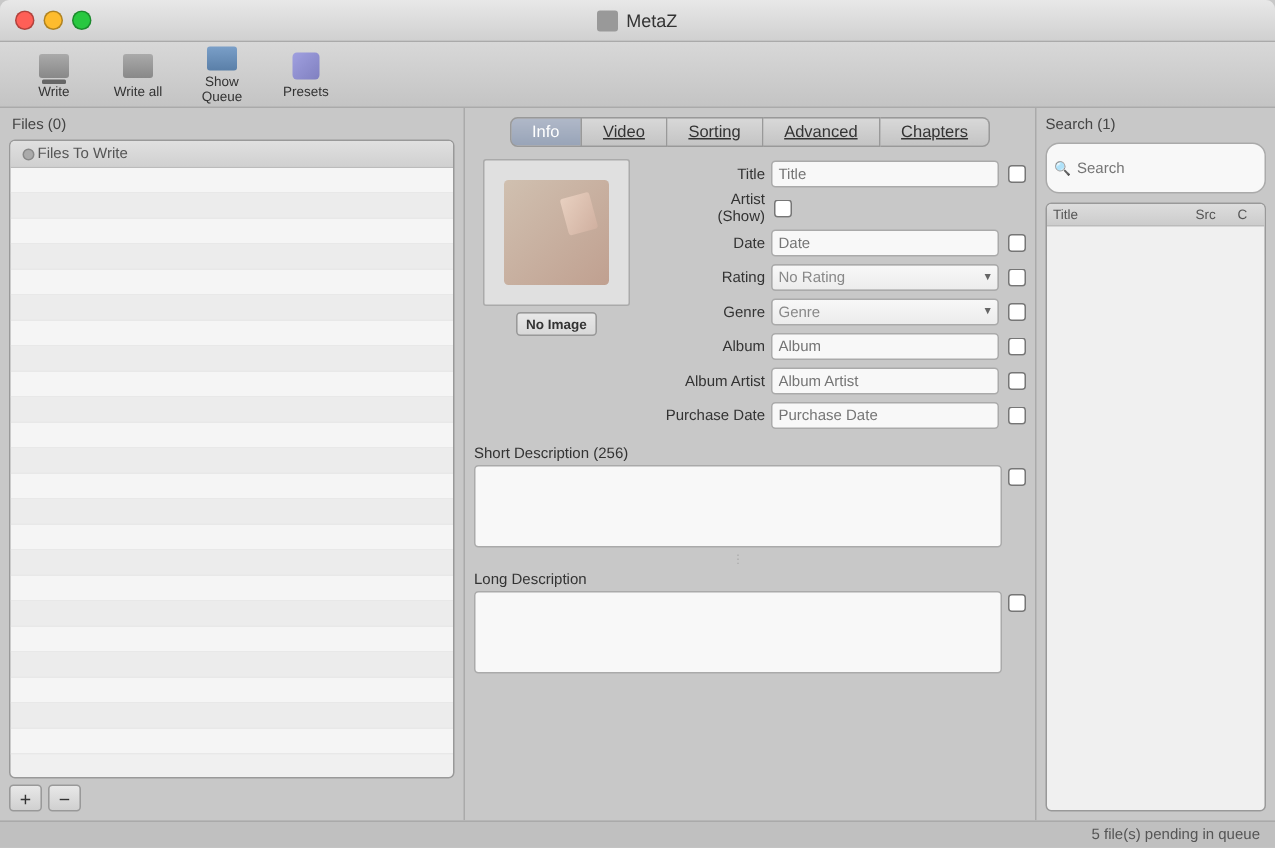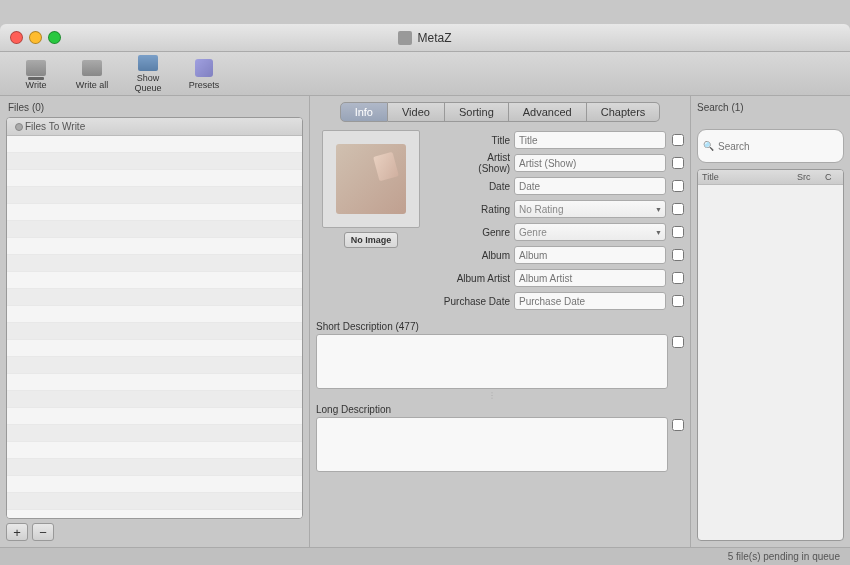--- a/index.html
+++ b/index.html
@@ -18,21 +18,20 @@
     
     .titlebar {
       background: linear-gradient(to bottom, #e8e8e8, #d0d0d0);
       height: 28px;
       display: flex;
       align-items: center;
       justify-content: center;
       border-bottom: 1px solid #aaa;
       position: relative;
       border-radius: 6px 6px 0 0;
-      margin-top: 24px;
     }
     .window-controls {
       position: absolute;
       left: 10px;
       display: flex;
       gap: 6px;
     }
     .wc {
       width: 13px; height: 13px;
       border-radius: 50%;
@@ -217,21 +216,21 @@
       padding: 3px 14px;
       font-size: 11px;
       background: linear-gradient(to bottom, #d8d8d8, #c4c4c4);
       border: 1px solid #999;
       cursor: pointer;
       color: #333;
       white-space: nowrap;
     }
     .tab:first-child { border-radius: 5px 0 0 5px; }
     .tab:last-child { border-radius: 0 5px 5px 0; }
-    .tab + .tab { border-left: none; }
+    .tab + .tab { border-left: none; text-decoration: underline; }
     .tab.active {
       background: linear-gradient(to bottom, #b0b8c8, #98a4b8);
       color: #fff;
     }
 
     
     .edit-area {
       flex: 1;
       background: #c8c8c8;
       display: flex;
@@ -401,21 +400,21 @@
       width: 160px;
       display: flex;
       flex-direction: column;
       border-left: 1px solid #aaa;
       background: #c8c8c8;
       padding: 6px;
     }
     .search-title {
       font-size: 10px;
       color: #444;
-      margin-bottom: 16px;
+      margin-bottom: 6px;
     }
     .search-box-wrapper {
       position: relative;
       margin-bottom: 6px;
     }
     .search-icon-inner {
       position: absolute;
       left: 6px; top: 50%;
       transform: translateY(-50%);
       font-size: 9px;
@@ -598,21 +597,20 @@
         <div class="fields-area">
 
           <div class="field-row">
             <label class="field-label">Title</label>
             <input class="field-input" type="text" placeholder="Title" style="">
             <input type="checkbox" class="field-checkbox" style="">
           </div>
 
           <div class="field-row">
             <label class="field-label">Artist<br>(Show)</label>
-            <input class="field-input" type="text" placeholder="Artist (Show)" style="">
             <input type="checkbox" class="field-checkbox" style="">
           </div>
 
           <div class="field-row">
             <label class="field-label">Date</label>
             <input class="field-input" type="text" placeholder="Date" style="">
             <input type="checkbox" class="field-checkbox" style="">
           </div>
 
           <div class="field-row">
@@ -653,21 +651,21 @@
             <label class="field-label">Purchase Date</label>
             <input class="field-input" type="text" placeholder="Purchase Date" style="">
             <input type="checkbox" class="field-checkbox" style="">
           </div>
         </div>
       </div>
 
       <div class="desc-section">
 
         <div>
-          <div class="desc-label">Short Description (477)</div>
+          <div class="desc-label">Short Description (256)</div>
           <div class="desc-row">
             <div class="desc-content">
               <textarea class="desc-textarea" style=""></textarea>
               <div class="desc-resize-handle">⋮</div>
             </div>
             <input type="checkbox" class="desc-checkbox" style="">
           </div>
         </div>
 
         <div>

